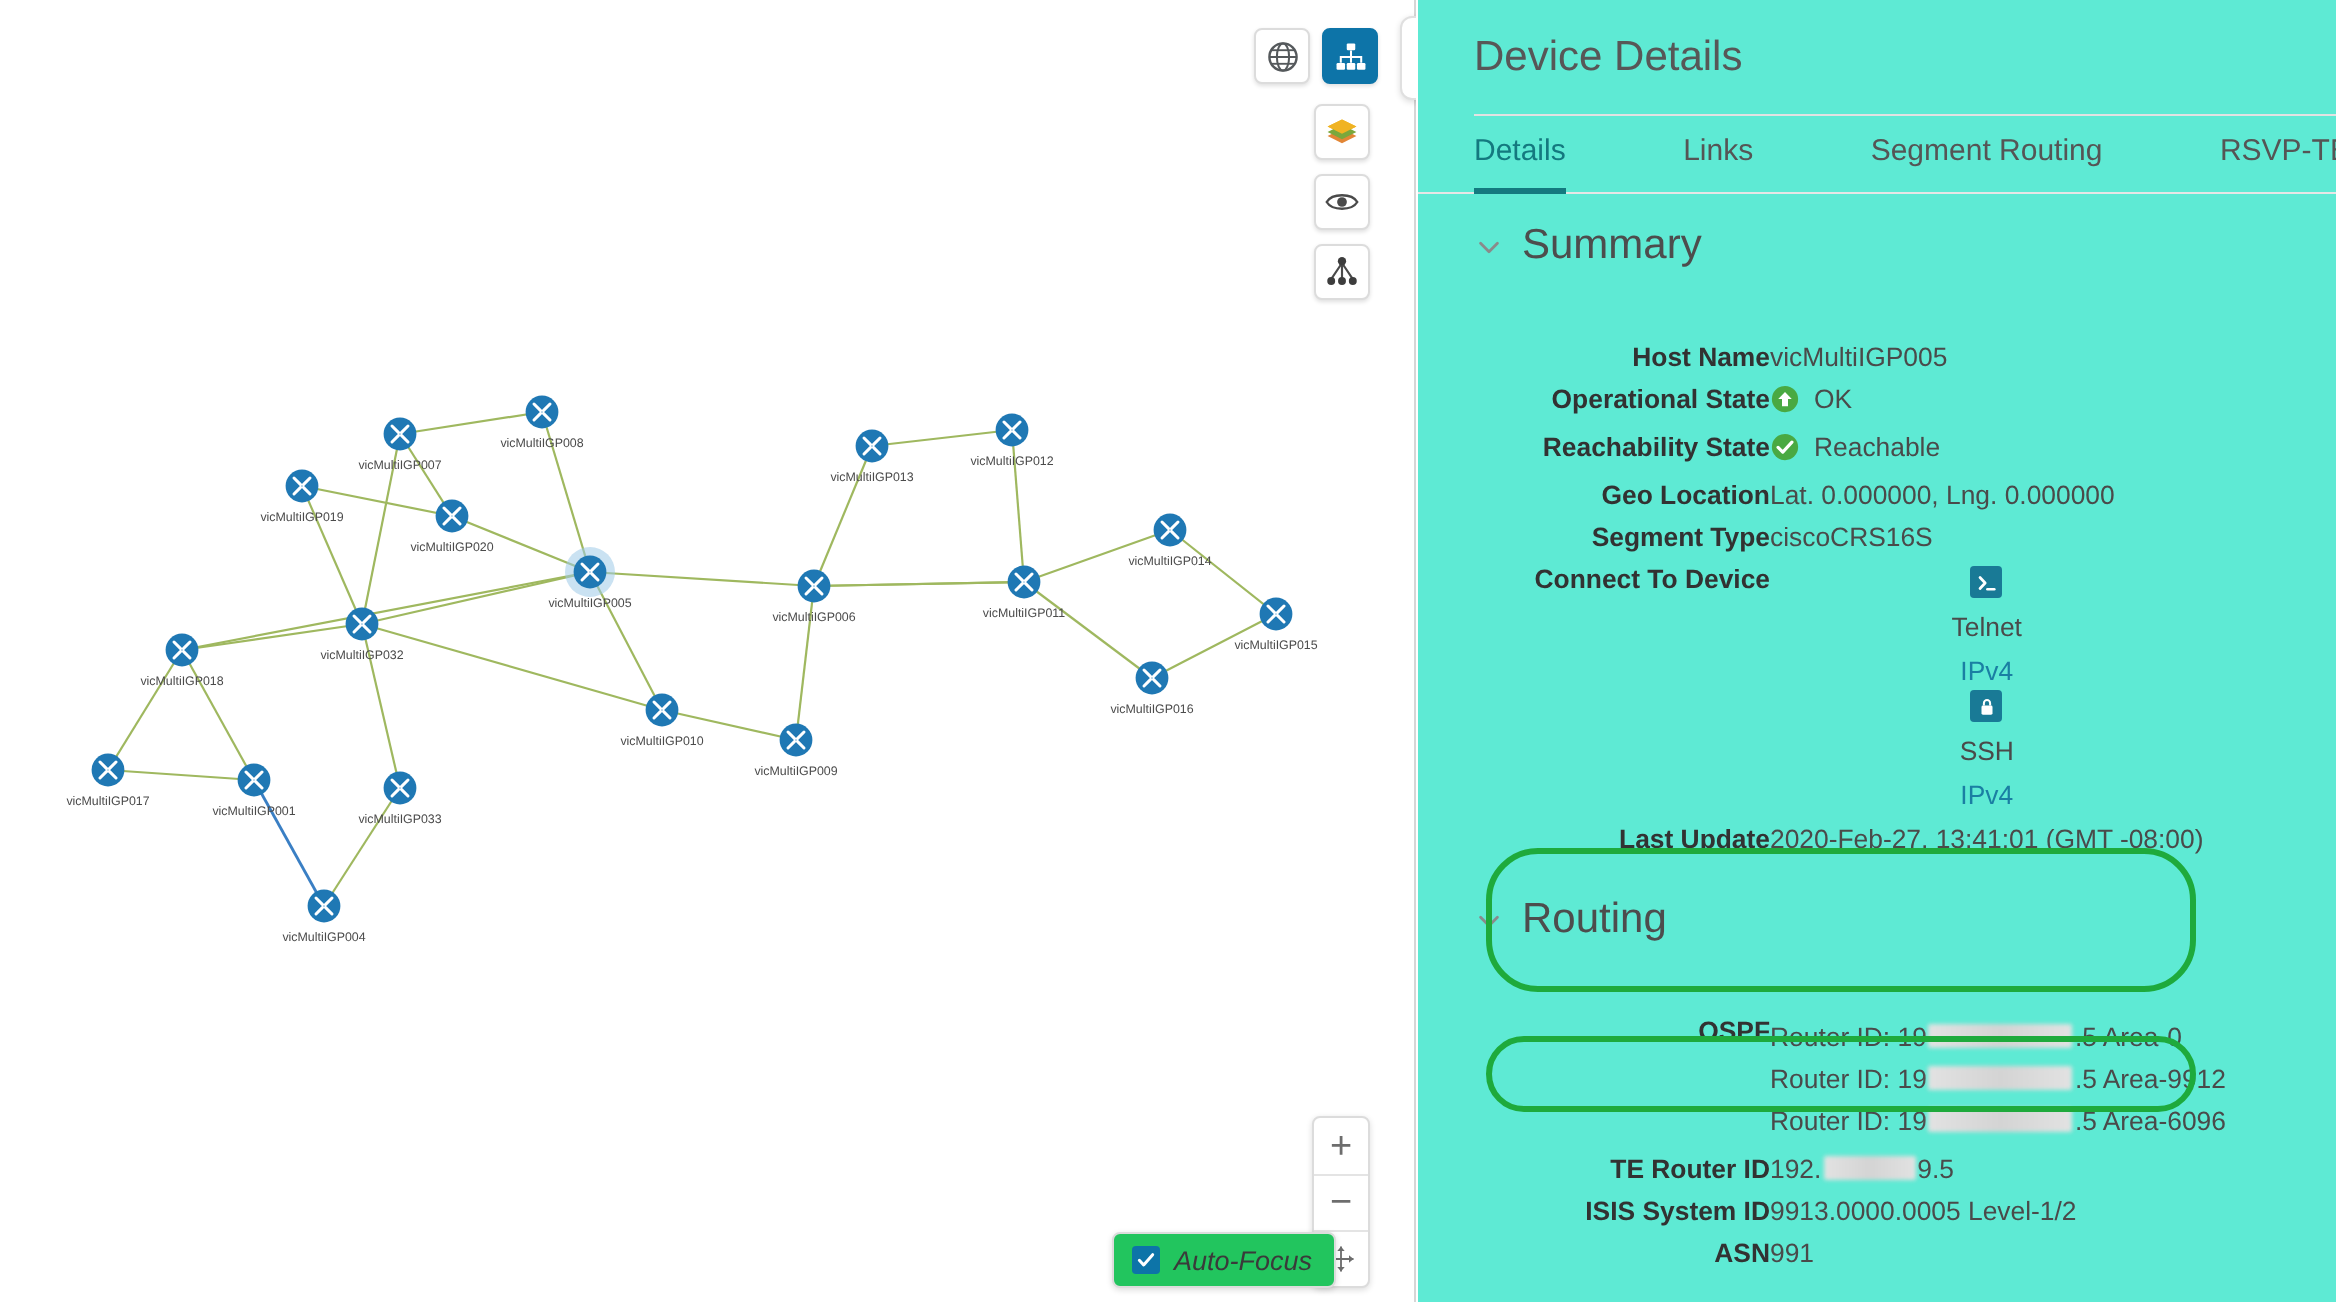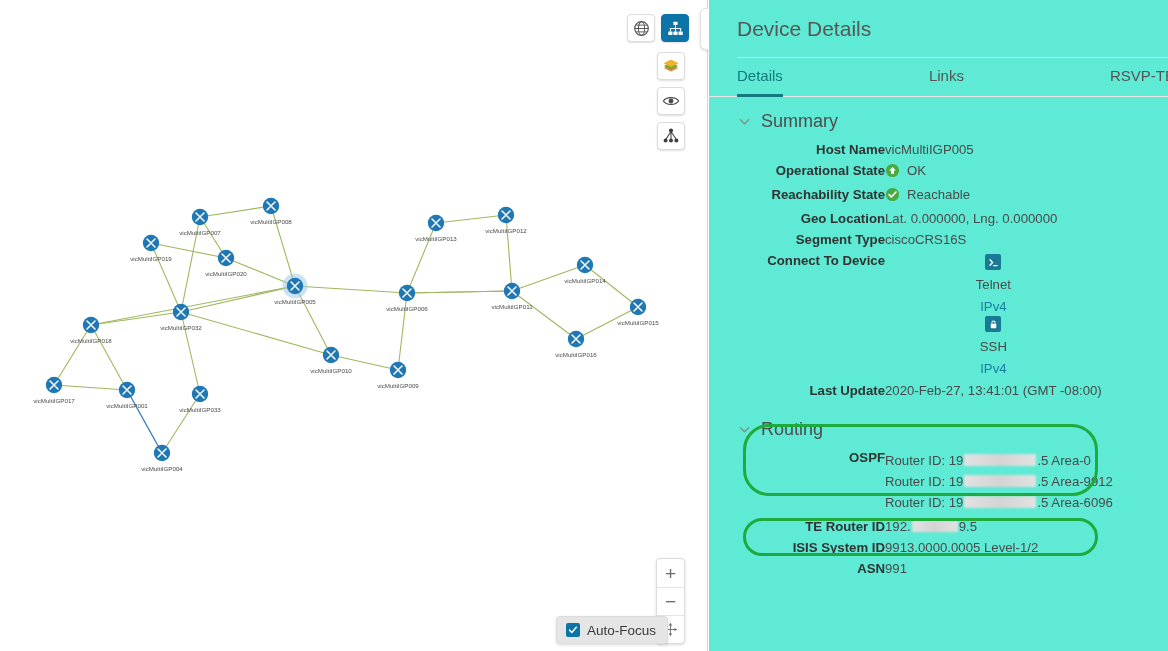--- a/index.html
+++ b/index.html
@@ -51,22 +51,22 @@
   }
   #zoom-ctrl > div {
     height: 28px; display: flex; align-items: center; justify-content: center;
     cursor: pointer; color: #6d6d6d; font-size: 19px; line-height: 1;
   }
   #zoom-ctrl > div + div { border-top: 1px solid #e4e4e4; }
 
   #autofocus {
     position: absolute; left: 556px; top: 616px; height: 28px;
     display: flex; align-items: center; gap: 7px; padding: 0 11px 0 9px;
-    background: #e5e5e5; border: 1px solid #dcdcdc; border-radius: 4px;
-    box-shadow: 0 1px 3px rgba(0,0,0,.14); cursor: pointer;
+    background: #22c55e; border: 1px solid #dcdcdc; border-radius: 4px;
+    box-shadow: 0 1px 3px rgba(0,0,0,.14); cursor: pointer; font-style: italic;
   }
   .chk {
     width: 14px; height: 14px; border-radius: 2px; background: #0d74a8;
     display: flex; align-items: center; justify-content: center; flex: none;
   }
   .chk svg { display:block; }
   #autofocus span { font-size: 13.5px; color: #3a3a3a; }
 
   .node-label {
     font-size: 6.2px; fill: #4b4b4b; text-anchor: middle;
@@ -92,23 +92,23 @@
     cursor: pointer; border-bottom: 3px solid transparent; position: relative; top: 1px;
     white-space: nowrap;
   }
   .tab.active { color: #14797f; border-bottom-color: #14797f; }
 
   .section-head {
     display: flex; align-items: center; gap: 9px;
     padding: 14px 0 7px 28px; cursor: pointer;
   }
   .section-head .caret { color: #8a8a8a; display:flex; }
-  .section-head .stitle { font-size: 18px; color: #4d4d4d; }
-
-  table.kv { border-collapse: collapse; margin-left: 28px; }
+  .section-head .stitle { font-size: 21px; color: #4d4d4d; }
+
+  table.kv { border-collapse: collapse; margin-left: 28px; margin-top: 26px; }
   table.kv td { vertical-align: top; padding: 3px 0; }
   td.k {
     text-align: right; font-weight: bold; font-size: 13.2px; color: #323232;
     padding-right: 14px; white-space: nowrap; width: 148px;
   }
   td.v { font-size: 13.2px; color: #4a4a4a; white-space: nowrap; }
 
   .redact { display:inline-block; height: 12px; vertical-align: -1px;
     background: linear-gradient(90deg,#e2e2e2,#d4d4d4,#e2e2e2);
     filter: blur(1.1px); border-radius: 1px; margin: 0 1px; }
@@ -355,20 +355,21 @@
         <svg width="24" height="24" viewBox="0 0 24 24">
           <path d="M4 4 L20 20 M20 4 L4 20" stroke="#4a4a4a" stroke-width="1.7" stroke-linecap="round"></path>
         </svg>
       </div>
     </div>
     <div id="head-rule"></div>
 
     <div id="tabs">
       <div class="tab active">Details</div>
       <div class="tab">Links</div>
+      <div class="tab">Segment Routing</div>
       <div class="tab">RSVP-TE</div>
     </div>
 
     <div class="section-head">
       <span class="caret">
         <svg width="15" height="15" viewBox="0 0 16 16">
             <path d="M3.5 6 L8 10.5 L12.5 6" fill="none" stroke="#8a8a8a" stroke-width="1.5" stroke-linecap="round" stroke-linejoin="round"></path>
           </svg>
       </span>
       <span class="stitle">Summary</span>

